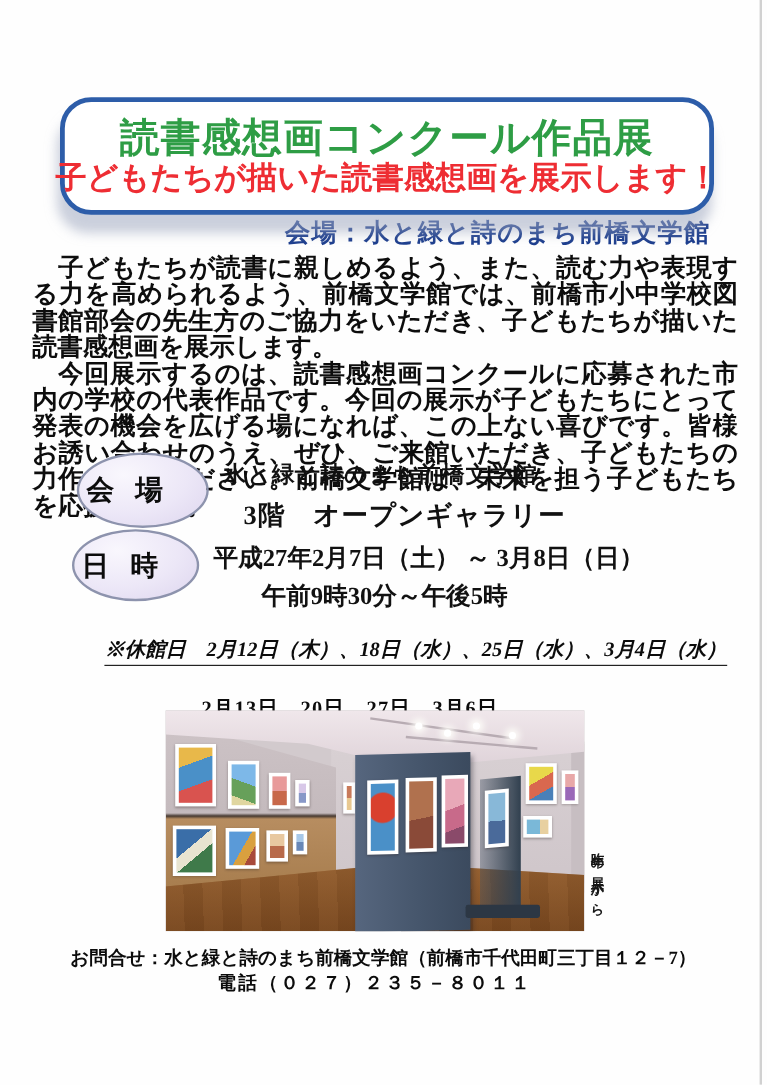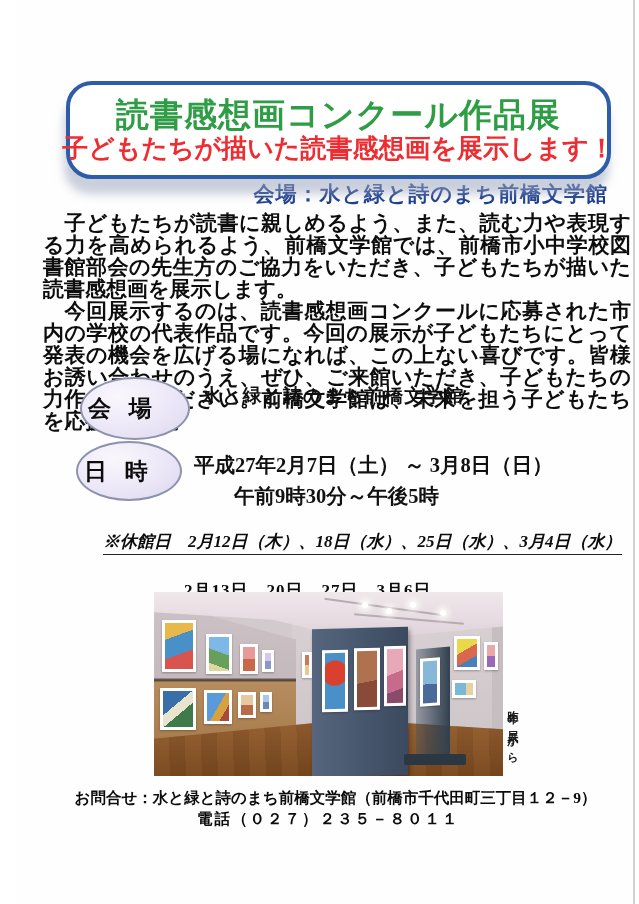--- a/index.html
+++ b/index.html
@@ -4,21 +4,21 @@
 <style>
   html,body{margin:0;padding:0;}
   body{
     width:639px;height:904px;
     background:#ffffff;
     font-family:"Liberation Serif","DejaVu Serif",serif;
     position:relative;
     overflow:hidden;
     color:#111;
   }
-  .page{position:absolute;inset:0;background:#fefefe;margin-left:16px;}
+  .page{position:absolute;inset:0;background:#fefefe;}
   .scan-line{
     position:absolute;top:0;right:4px;width:2px;height:904px;
     background:#c2c2c2;opacity:.75;
   }
   
   .title-box{
     position:absolute;left:50px;top:81px;width:537px;height:90px;
     background:#fff;
     border:4px solid #2d5da9;
     border-radius:26px;
@@ -134,20 +134,21 @@
 
   <div class="intro">
     <p>　子どもたちが読書に親しめるよう、また、読む力や表現する力を高められるよう、前橋文学館では、前橋市小中学校図書館部会の先生方のご協力をいただき、子どもたちが描いた読書感想画を展示します。</p>
     <p>　今回展示するのは、読書感想画コンクールに応募された市内の学校の代表作品です。今回の展示が子どもたちにとって発表の機会を広げる場になれば、この上ない喜びです。皆様お誘い合わせのうえ、ぜひ、ご来館いただき、子どもたちの力作をご覧ください。前橋文学館は、未来を担う子どもたちを応援します。</p>
   </div>
 
   <div class="badge badge-venue">
     <span>会 場</span>
   </div>
   <div class="venue-name">水と緑と詩のまち前橋文学館</div>
+  <div class="venue-floor">3階　オープンギャラリー</div>
 
   <div class="badge badge-time">
     <span>日 時</span>
   </div>
   <div class="time-dates">平成27年2月7日（土） ～ 3月8日（日）</div>
   <div class="time-hours">午前9時30分～午後5時</div>
 
   <div class="note note1">※休館日　2月12日（木）、18日（水）、25日（水）、3月4日（水）</div>
   <div class="note note3">2月13日、20日、27日、3月6日</div>
 
@@ -215,16 +216,16 @@
       </div>
     <div class="partition2"></div>
     <div class="art" style="left:266px;top:66px;width:20px;height:48px;transform:skewY(-5deg);">
         <i style="background:linear-gradient(180deg,#88b8d8 0 55%,#4a6a9a 55%);"></i>
       </div>
     <div class="pedestal"></div>
   </div>
 
   <div class="photo-caption">昨年の展示から</div>
 
-  <div class="contact1">お問合せ：水と緑と詩のまち前橋文学館（前橋市千代田町三丁目１２－9）</div>
+  <div class="contact1">お問合せ：水と緑と詩のまち前橋文学館（前橋市千代田町三丁目１２－7）</div>
   <div class="contact2">電話（０２７）２３５－８０１１</div>
 
 </div>
 
 </body></html>

